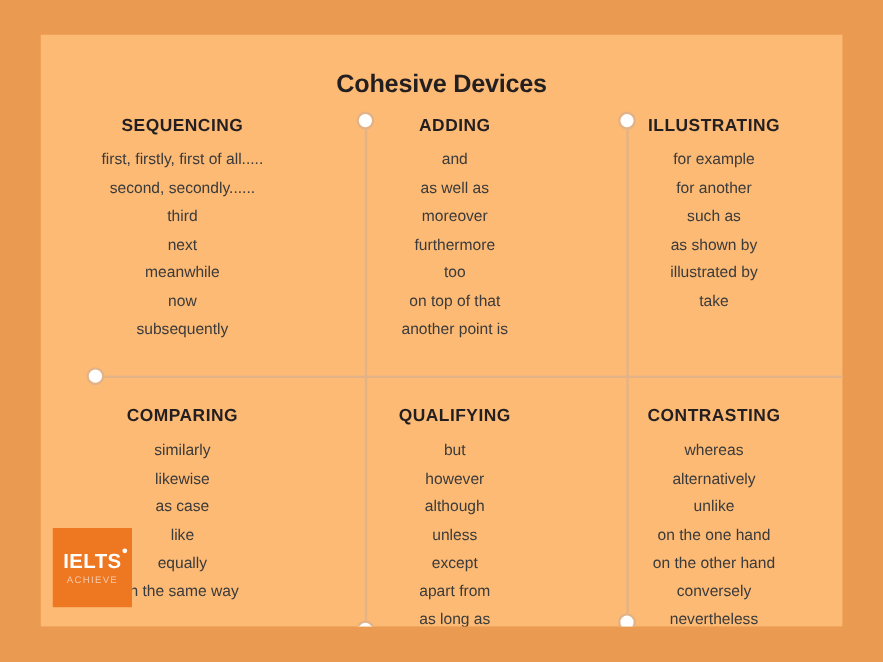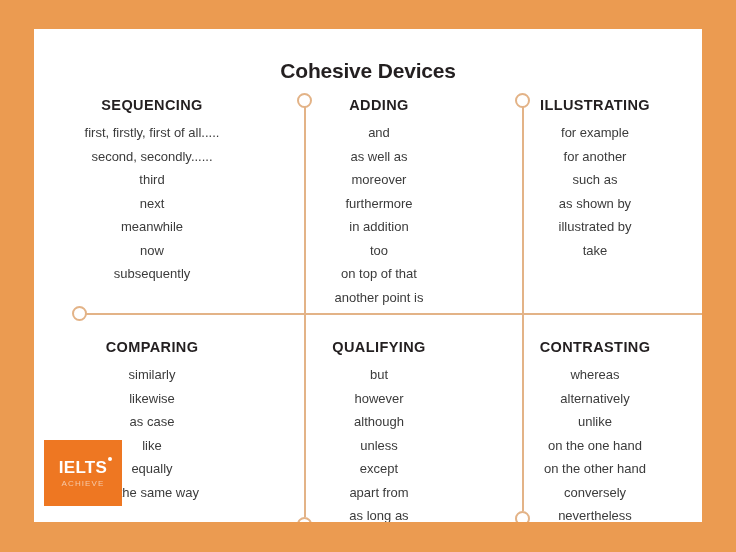--- a/index.html
+++ b/index.html
@@ -20,21 +20,21 @@
     height: 552px;
     background: #eb9b51;
   }
 
   .card {
     position: absolute;
     left: 34px;
     top: 29px;
     width: 668px;
     height: 493px;
-    background: #ffffff;
+    background: #fdba74;
     overflow: hidden;
   }
 
   
   .line-v {
     position: absolute;
     width: 2px;
     background: #e3b387;
   }
   .line-h {
@@ -117,21 +117,21 @@
 
   
   .cell.r1 { padding-top: 10px; }
   .cell.r2 { padding-top: 26px; }
 
   
   .logo {
     position: absolute;
     left: 10px;
     top: 411px;
-    width: 78px;
+    width: 66px;
     height: 66px;
     background: #ee7722;
     display: flex;
     flex-direction: column;
     align-items: center;
     justify-content: center;
   }
   .logo-main {
     position: relative;
     font-size: 17px;
@@ -190,21 +190,20 @@
           </ul>
       </div>
 
       <div class="cell r1">
         <div class="cat-title">ADDING</div>
         <ul class="cat-list">
             <li>and</li>
             <li>as well as</li>
             <li>moreover</li>
             <li>furthermore</li>
-            <li>in addition</li>
             <li>too</li>
             <li>on top of that</li>
             <li>another point is</li>
           </ul>
       </div>
 
       <div class="cell r1">
         <div class="cat-title">ILLUSTRATING</div>
         <ul class="cat-list">
             <li>for example</li>

